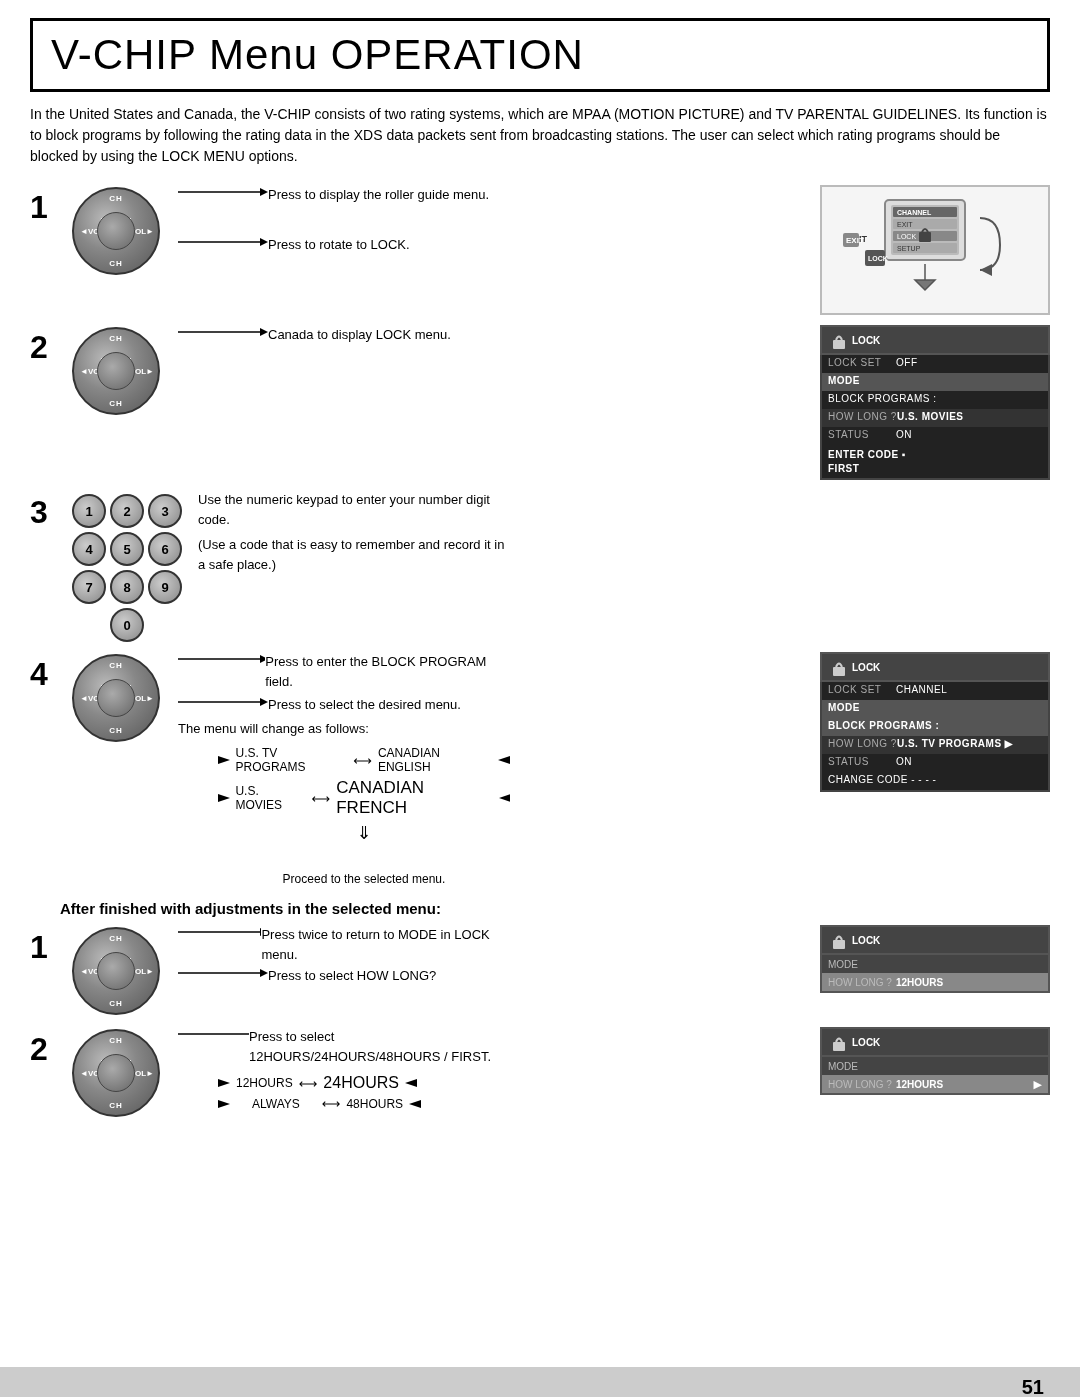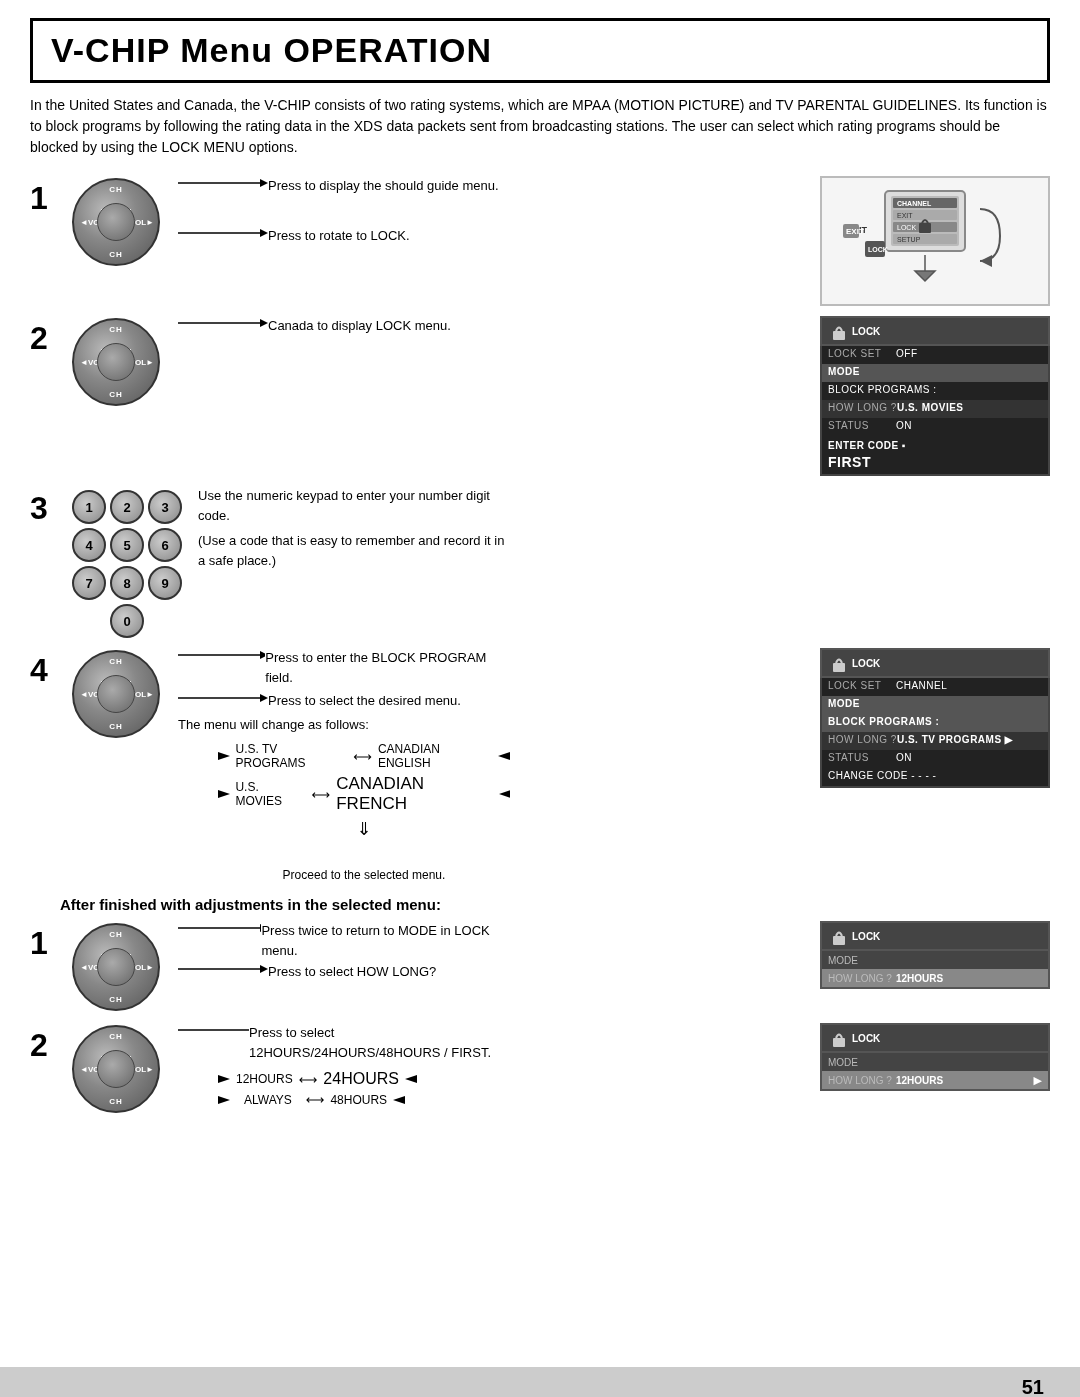--- a/index.html
+++ b/index.html
@@ -18,22 +18,22 @@
       background: #fff;
       position: relative;
     }
     
     .title-box {
       border: 3px solid #000;
       margin: 18px 30px 12px 30px;
       padding: 10px 18px;
     }
     .title-box h1 {
-      font-size: 34px;
-      font-weight: 700;
+      font-size: 42px;
+      font-weight: 400;
       letter-spacing: 1px;
     }
     
     .intro-text {
       margin: 0 30px 18px 30px;
       font-size: 14px;
       line-height: 1.5;
     }
     
     .content-area {
@@ -158,21 +158,21 @@
     }
     .enter-code-row {
       padding: 4px 16px 2px 6px;
       font-size: 10px;
       font-weight: bold;
       color: #fff;
       letter-spacing: 0.5px;
     }
     .first-row {
       padding: 1px 6px 4px 6px;
-      font-size: 14px;
+      font-size: 10px;
       font-weight: bold;
       color: #fff;
       letter-spacing: 0.5px;
     }
     
     .numpad {
       display: grid;
       grid-template-columns: repeat(3, 34px);
       grid-template-rows: repeat(4, 34px);
       gap: 4px;
@@ -324,21 +324,21 @@
             <div class="dial-center"></div>
           </div>
         </div>
 
         <div class="annotation-block">
           <div class="ann-item">
             <svg width="90" height="14" class="connector">
               <line x1="0" y1="7" x2="82" y2="7" stroke="#000" stroke-width="1.5"></line>
               <polygon points="82,3 90,7 82,11" fill="#000"></polygon>
             </svg>
-            <span>Press to display the should guide menu.</span>
+            <span>Press to display the roller guide menu.</span>
           </div>
           <div style="height:28px;"></div>
           <div class="ann-item">
             <svg width="90" height="14" class="connector">
               <line x1="0" y1="7" x2="82" y2="7" stroke="#000" stroke-width="1.5"></line>
               <polygon points="82,3 90,7 82,11" fill="#000"></polygon>
             </svg>
             <span>Press to rotate to LOCK.</span>
           </div>
         </div>
@@ -687,21 +687,21 @@
               <span style="font-size:13px;margin:0 2px;">⟷</span>
               <span style="margin:0 4px;font-size:16px;">24HOURS</span>
               <svg width="14" height="14">
                   <polygon points="14,3 14,11 2,7" fill="#000"></polygon>
                 </svg>
             </div>
             <div class="flow-row">
               <svg width="14" height="14">
                   <polygon points="0,3 0,11 12,7" fill="#000"></polygon>
                 </svg>
-              <span style="margin:0 12px;font-size:12px;">ALWAYS</span>
+              <span style="margin:0 20px;font-size:12px;">ALWAYS</span>
               <span style="font-size:13px;margin:0 2px;">⟷</span>
               <span style="margin:0 4px;font-size:12px;">48HOURS</span>
               <svg width="14" height="14">
                   <polygon points="14,3 14,11 2,7" fill="#000"></polygon>
                 </svg>
             </div>
           </div>
         </div>
       </div>
 

